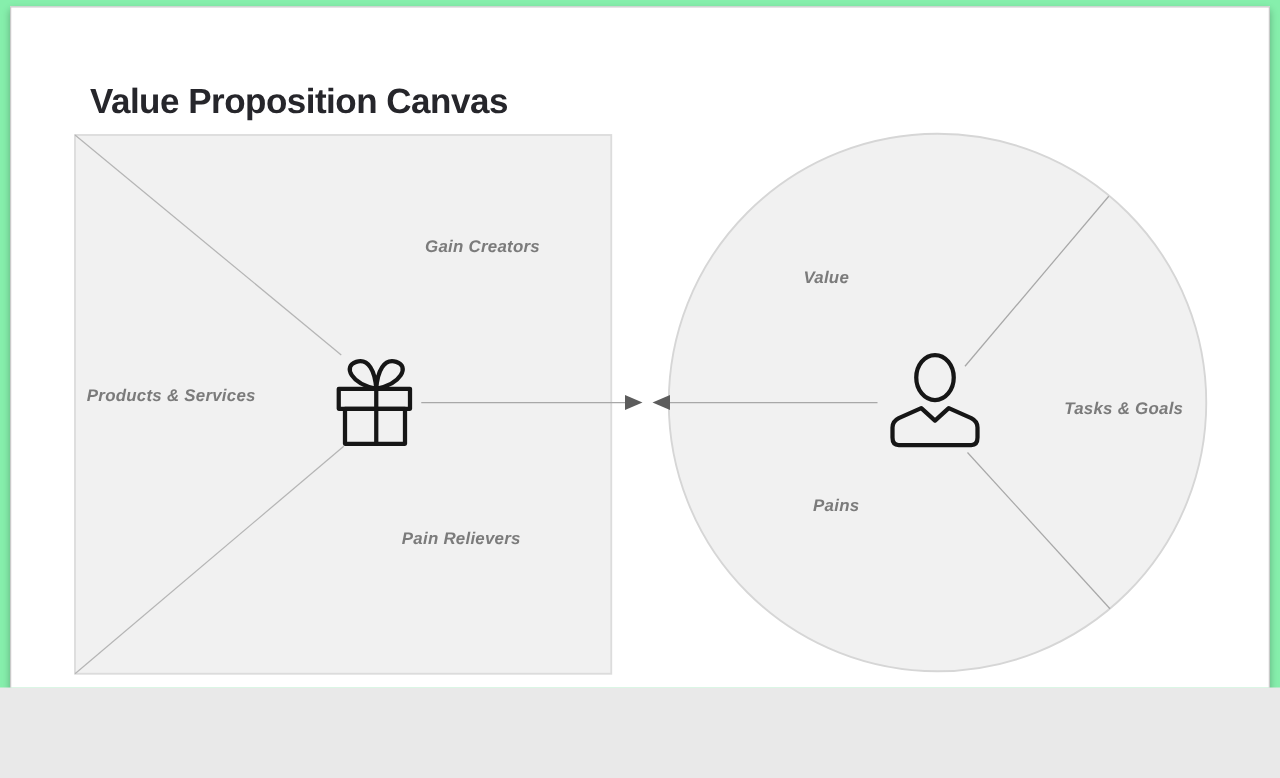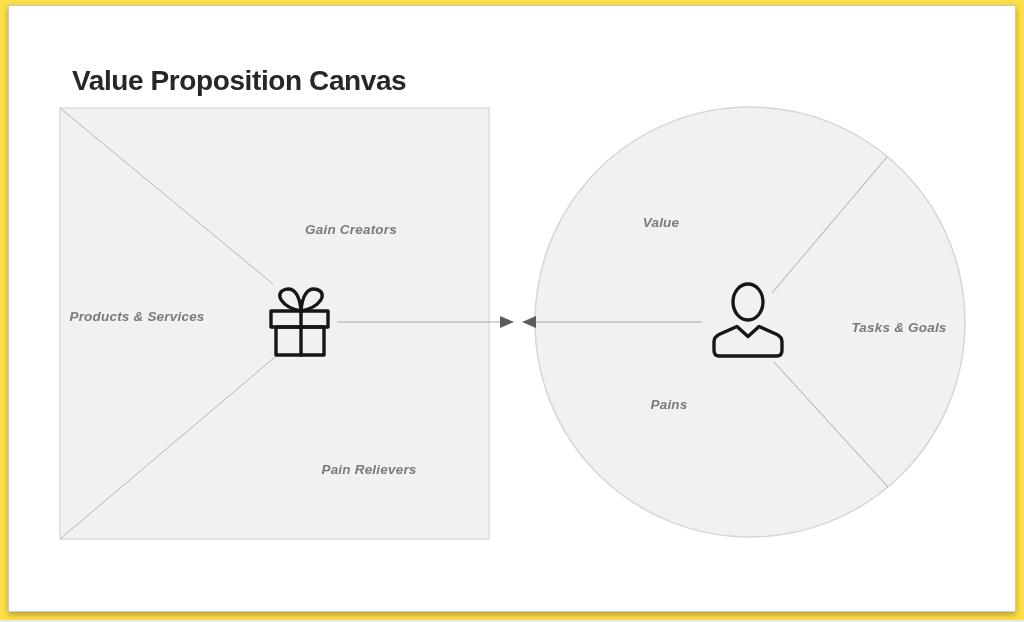--- a/index.html
+++ b/index.html
@@ -2,22 +2,22 @@
 <html><head>
 <meta charset="utf-8">
 <style>
   html,body{margin:0;padding:0;}
   body{
     font-family:"Liberation Sans", sans-serif;
     background:#e9e9e9;
   }
   .viewport{
     position:relative;
-    width:1024px;height:620px;
-    background:#fde047;
+    width:1024px;height:550px;
+    background:#86efac;
     overflow:hidden;
   }
   .slide-canvas{
     position:absolute;
     left:8px;top:5px;
     width:1006px;height:605px;
     background:#ffffff;
     border:1px solid #c9c9c9;
     box-shadow:0 3px 6px rgba(0,0,0,0.28);
   }
@@ -38,23 +38,23 @@
   .section-label{
     position:absolute;
     transform:translate(-50%,-50%);
     font-size:13.5px;
     font-weight:bold;
     font-style:italic;
     color:#7b7b7b;
     letter-spacing:0.2px;
     white-space:nowrap;
   }
-  .lbl-gain-creators{left:351px;top:197px;margin-top:32px;}
+  .lbl-gain-creators{left:386px;top:197px;}
   .lbl-products-services{left:137px;top:316px;}
-  .lbl-pain-relievers{left:369px;top:431px;margin-top:38px;}
+  .lbl-pain-relievers{left:369px;top:431px;}
   .lbl-gains{left:661px;top:222px;}
   .lbl-tasks-goals{left:899px;top:327px;}
   .lbl-pains{left:669px;top:404px;}
 </style>
 </head>
 <body>
 
 <div class="viewport">
 
   <div class="slide-canvas"></div>

